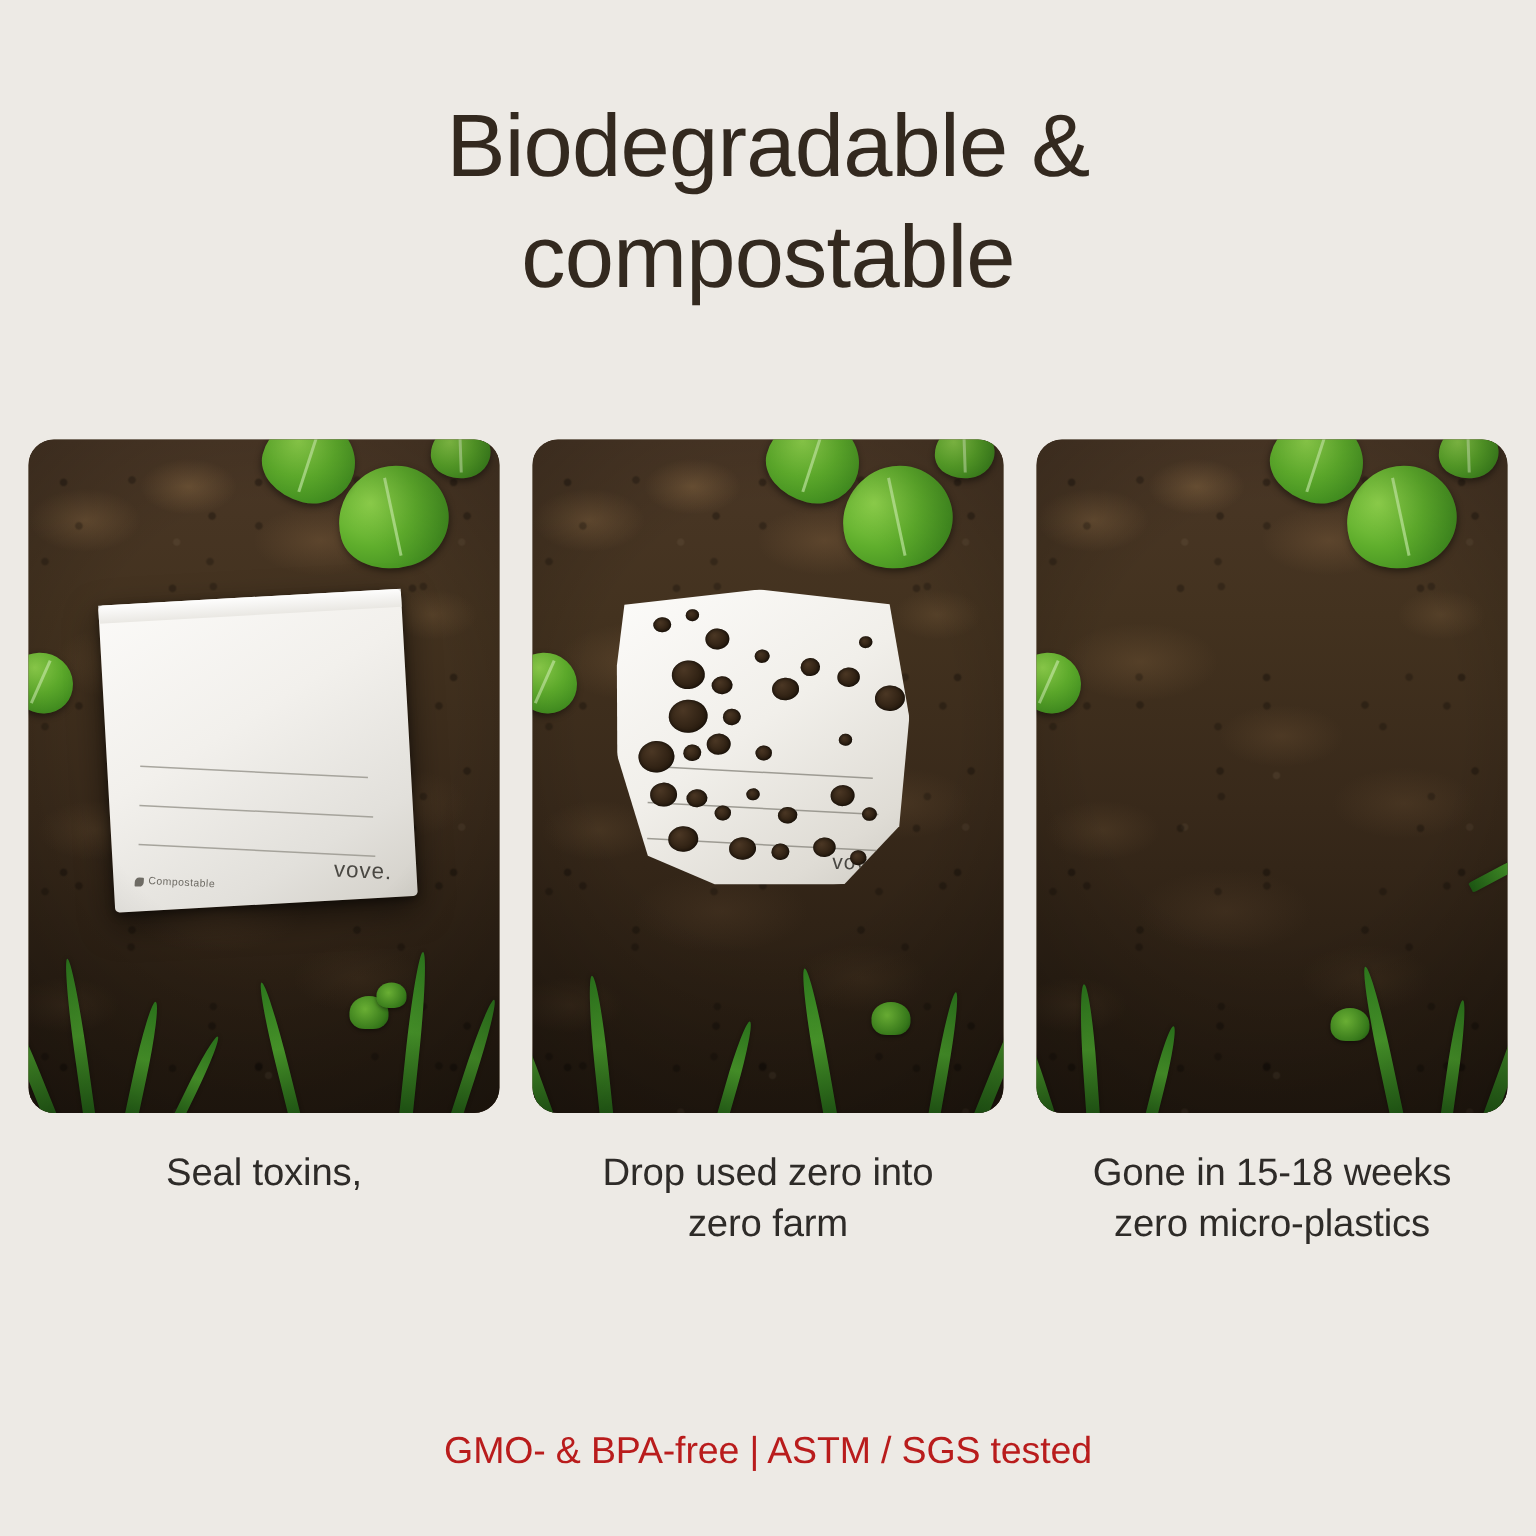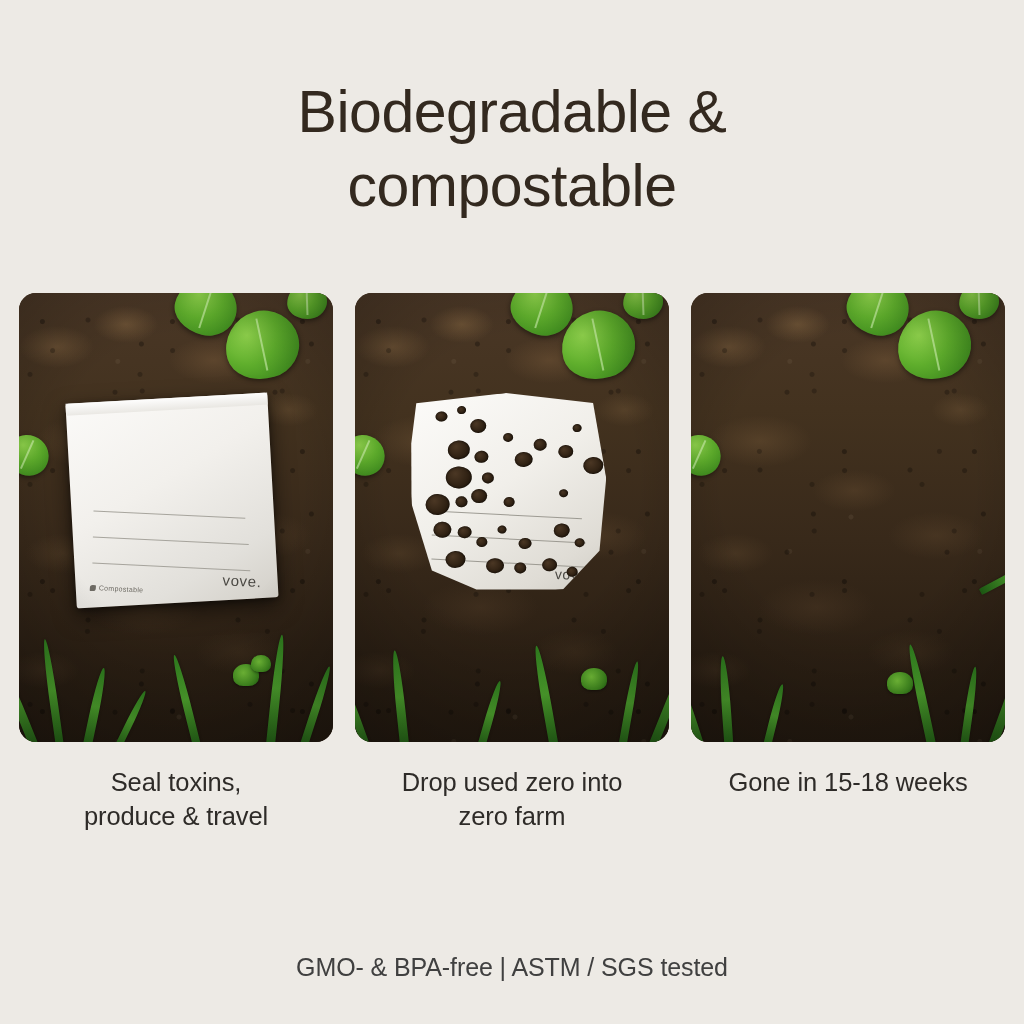--- a/index.html
+++ b/index.html
@@ -6,21 +6,21 @@
   body{
     width:1024px;height:1024px;
     background:#EDEAE5;
     font-family:"Liberation Sans","DejaVu Sans",sans-serif;
     overflow:hidden;position:relative;
   }
   .stage{position:relative;width:1024px;height:1024px;}
 
   
   .heading{
-    position:absolute;left:0;top:75px;width:1024px;
+    position:absolute;left:0;top:60px;width:1024px;
     text-align:center;color:#33291F;
     font-size:59px;line-height:74px;font-weight:400;
     letter-spacing:-0.5px;
   }
   .heading .ln{display:block;}
 
   
   .panels{
     position:absolute;left:19px;top:293px;
     width:986px;height:449px;
@@ -132,21 +132,21 @@
   }
   .caption{
     width:314px;text-align:center;color:#2E2B28;
     font-size:25.5px;line-height:34px;font-weight:400;letter-spacing:-0.1px;
   }
   .caption .ln{display:block;}
 
   
   .footer{
     position:absolute;left:0;top:953px;width:1024px;text-align:center;
-    color:#404040;font-size:25px;font-weight:400;letter-spacing:-0.1px;
+    color:#b91c1c;font-size:25px;font-weight:400;letter-spacing:-0.1px;
   }
 </style>
 </head>
 <body>
 
 <div class="stage">
 
   <div class="heading">
     <span class="ln">Biodegradable &amp;</span>
     <span class="ln">compostable</span>
@@ -263,26 +263,26 @@
       <div class="blade" style="left:286px;width:7px;height:64px;bottom:150px;transform:rotate(62deg);"></div>
       <div class="fern" style="left:196px;bottom:48px;"></div>
       <div class="vignette"></div>
     </div>
 
   </div>
 
   <div class="captions">
     <div class="caption">
       <span class="ln">Seal toxins,</span>
-      <span class="ln">produce &amp; travel</span>
     </div>
     <div class="caption">
       <span class="ln">Drop used zero into</span>
       <span class="ln">zero farm</span>
     </div>
     <div class="caption">
       <span class="ln">Gone in 15-18 weeks</span>
+      <span class="ln">zero micro-plastics</span>
     </div>
   </div>
 
   <div class="footer">GMO- &amp; BPA-free | ASTM / SGS tested</div>
 
 </div>
 
 </body></html>

